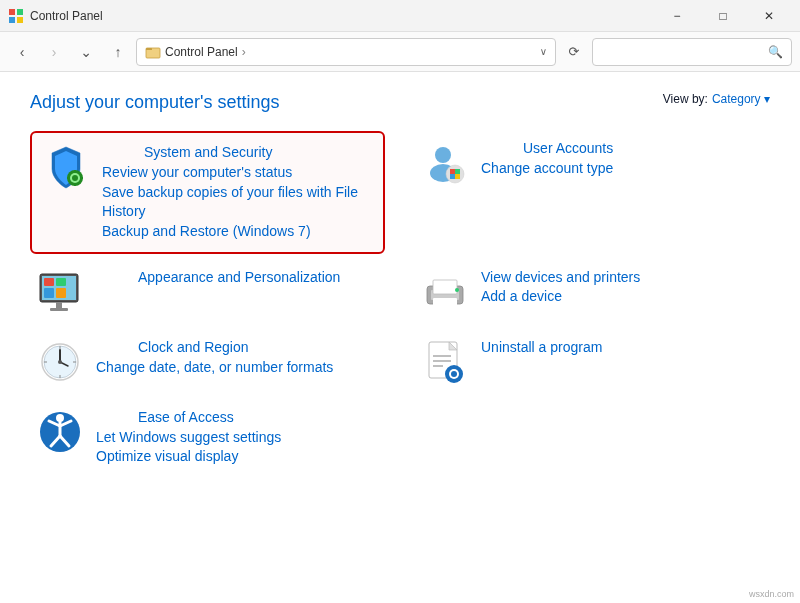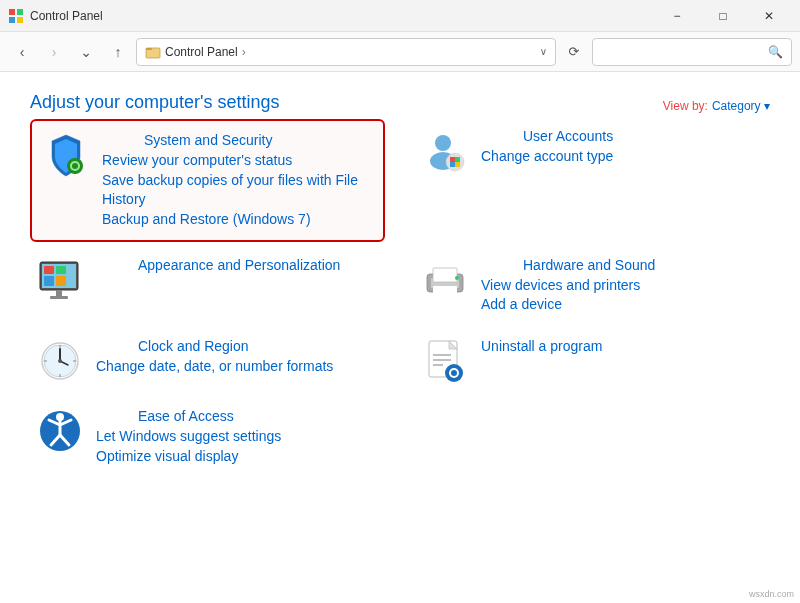--- a/index.html
+++ b/index.html
@@ -145,37 +145,37 @@
     
     .content-area {
       flex: 1;
       background: white;
       padding: 20px 30px;
       overflow: auto;
     }
     .page-header {
       display: flex;
       justify-content: space-between;
-      align-items: flex-end;
-      margin-bottom: 6px;
+      align-items: flex-start;
+      margin-bottom: 18px;
     }
     .page-title {
       font-size: 18px;
       color: #0066cc;
       font-weight: 400;
     }
     .view-by {
       font-size: 12px;
       color: #555;
       display: flex;
       align-items: center;
       gap: 4px;
     }
     .view-by-label {
-      color: #ef4444;
+      color: #0f172a;
     }
     .view-by-value {
       color: #0066cc;
       cursor: pointer;
     }
 
     
     .categories-grid {
       display: grid;
       grid-template-columns: 1fr 1fr;
@@ -362,21 +362,20 @@
           <rect x="6" y="18" width="36" height="18" rx="3" fill="#aaa" stroke="#888" stroke-width="0.8"></rect>
           <rect x="10" y="22" width="28" height="10" rx="1" fill="#ccc"></rect>
 
           <rect x="12" y="12" width="24" height="14" rx="1" fill="white" stroke="#bbb" stroke-width="0.8"></rect>
           <rect x="12" y="30" width="24" height="10" rx="1" fill="white"></rect>
 
           <circle cx="36" cy="22" r="2" fill="#2ecc71"></circle>
         </svg>
       </div>
       <div class="cat-content">
-        <div class="cat-title">Hardware and Sound</div>
         <span class="cat-link">View devices and printers</span>
         <span class="cat-link">Add a device</span>
       </div>
     </div>
 
     <div class="category-item">
       <div class="cat-icon">
         <svg width="48" height="48" viewBox="0 0 48 48">
           <circle cx="24" cy="24" r="18" fill="white" stroke="#ccc" stroke-width="1.5"></circle>
           <circle cx="24" cy="24" r="16" fill="#e8f4fc" stroke="#9ab" stroke-width="0.5"></circle>

